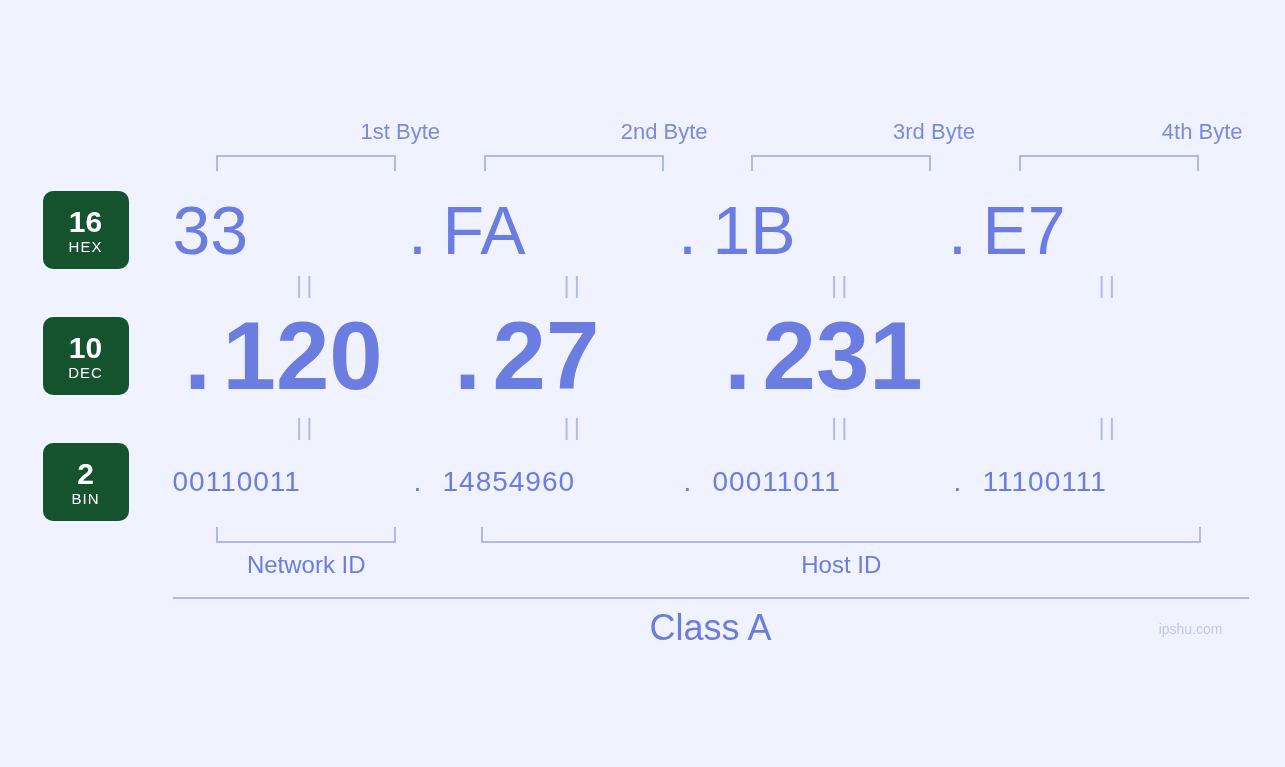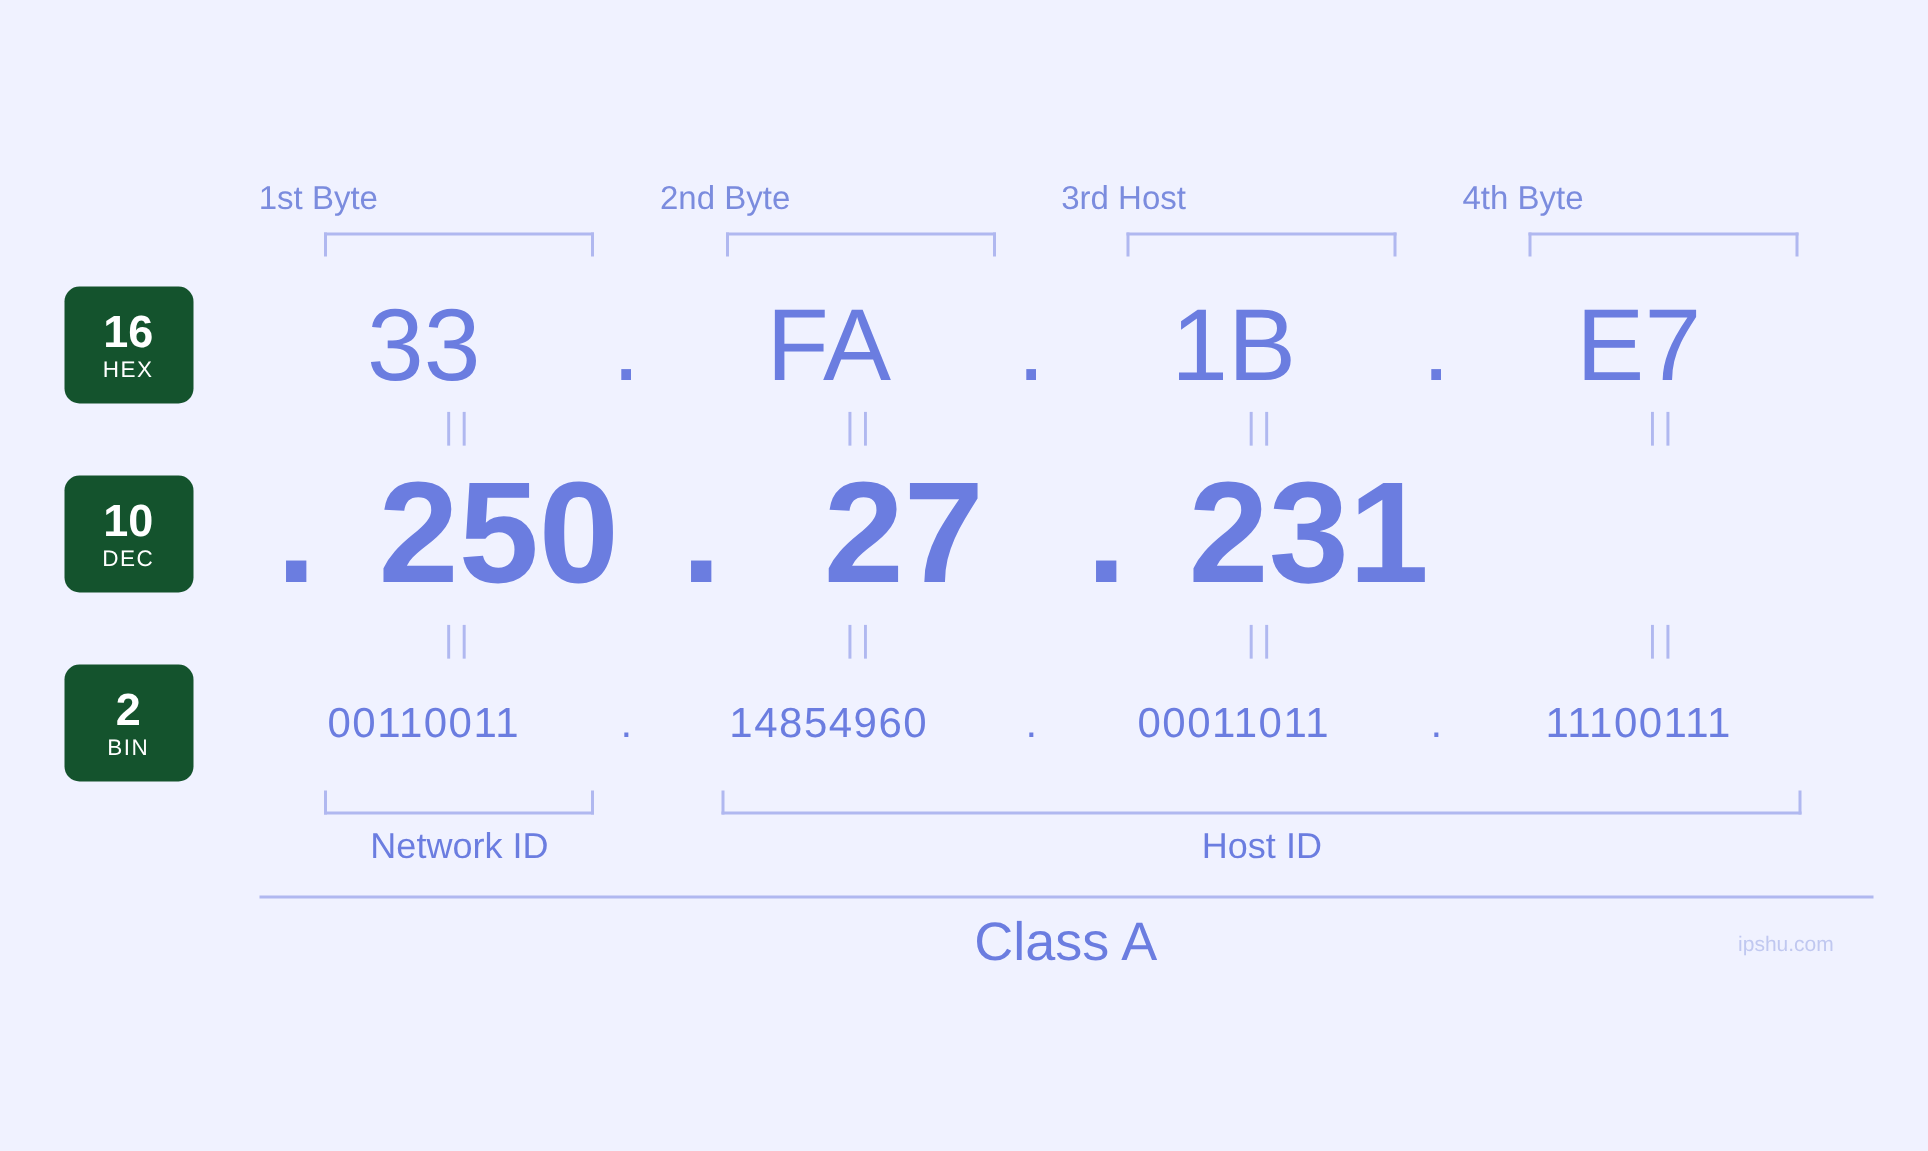--- a/index.html
+++ b/index.html
@@ -23,21 +23,21 @@
     
     .byte-labels-row {
       display: flex;
       justify-content: flex-end;
       margin-left: 130px;
       margin-bottom: 10px;
     }
 
     .byte-label {
       width: 270px;
-      text-align: left;
+      text-align: right;
       color: #7b8cde;
       font-size: 22px;
       font-weight: 400;
     }
 
     
     .bracket-row {
       display: flex;
       justify-content: flex-end;
       margin-left: 130px;
@@ -90,21 +90,21 @@
       letter-spacing: 1px;
     }
 
     .value-cell {
       width: 220px;
       text-align: center;
       color: #6b7de0;
       flex-shrink: 0;
       display: flex;
       align-items: center;
-      justify-content: center;
+      justify-content: flex-start;
     }
 
     .dot-cell {
       width: 50px;
       text-align: center;
       color: #6b7de0;
       flex-shrink: 0;
       display: flex;
       align-items: center;
       justify-content: center;
@@ -239,21 +239,21 @@
     }
   </style>
 </head>
 <body>
 
 <div class="container">
 
   <div class="byte-labels-row">
     <div class="byte-label">1st Byte</div>
     <div class="byte-label">2nd Byte</div>
-    <div class="byte-label">3rd Host</div>
+    <div class="byte-label">3rd Byte</div>
     <div class="byte-label">4th Byte</div>
   </div>
 
   <div class="bracket-row">
     <div class="bracket-cell">
       <div class="bracket"></div>
     </div>
     <div class="bracket-cell">
       <div class="bracket"></div>
     </div>
@@ -302,21 +302,21 @@
 
   <div class="data-row">
     <div class="base-badge">
       <span class="base-num">10</span>
       <span class="base-label">DEC</span>
     </div>
     <div class="dot-cell">
       <span class="dec-dot">.</span>
     </div>
     <div class="value-cell">
-      <span class="dec-value">250</span>
+      <span class="dec-value">120</span>
     </div>
     <div class="dot-cell">
       <span class="dec-dot">.</span>
     </div>
     <div class="value-cell">
       <span class="dec-value">27</span>
     </div>
     <div class="dot-cell">
       <span class="dec-dot">.</span>
     </div>

